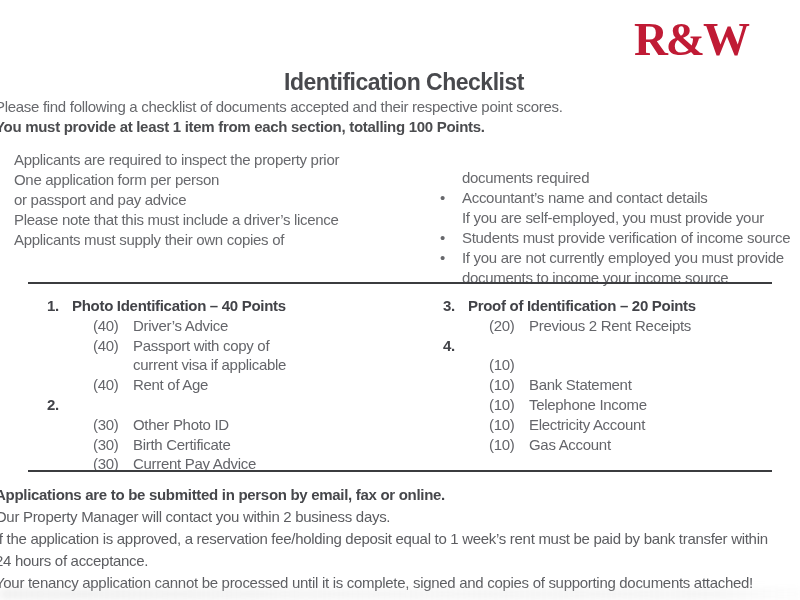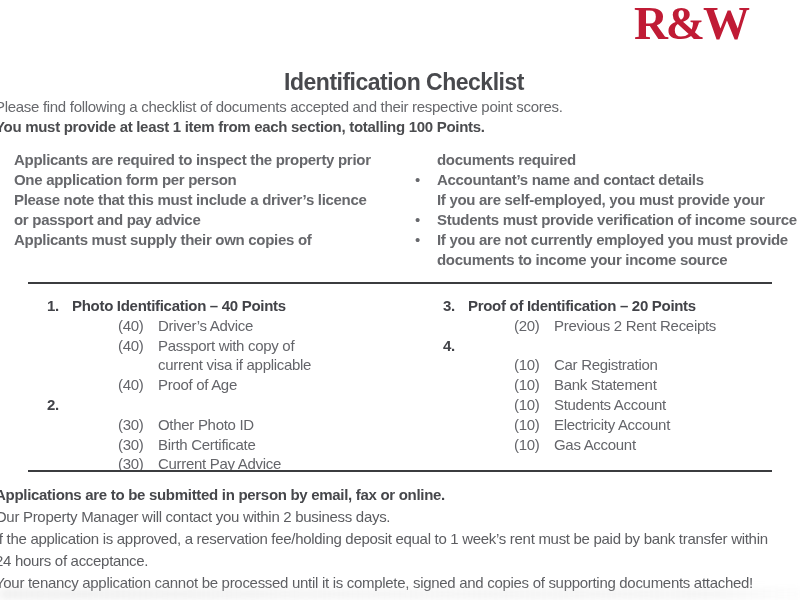--- a/index.html
+++ b/index.html
@@ -4,48 +4,48 @@
 <style>
   html,body{margin:0;padding:0;}
   body{
     width:800px;height:600px;overflow:hidden;position:relative;
     background:#ffffff;
     font-family:"Liberation Sans", sans-serif;
     letter-spacing:-0.3px;
   }
   .page{position:absolute;inset:0;filter:blur(0.3px);}
   .logo{
-    position:absolute;top:0;right:52px;
+    position:absolute;top:16px;right:52px;
     font-family:"Liberation Serif", serif;font-weight:bold;
     font-size:47px;line-height:1;letter-spacing:-2px;color:#c01b35;
   }
   .title{
     position:absolute;top:69px;left:0;width:808px;text-align:center;
     font-size:23px;font-weight:bold;color:#48494d;letter-spacing:-0.5px;
   }
   .intro{position:absolute;top:97px;left:-5px;font-size:15px;line-height:20px;color:#67686c;}
   .intro div{white-space:nowrap;}
   .intro .b2{font-weight:bold;color:#4b4c4f;}
   .notes{position:absolute;top:150px;font-size:15px;line-height:20px;color:#67686c;}
   .notes-left{left:-5px;}
-  .notes-right{left:415px;}
+  .notes-right{left:440px;margin-top:18px;}
   .note-item{position:relative;padding-left:19px;}
   .notes-right .note-item{padding-left:22px;}
   .bullet{position:absolute;left:0;top:0;font-size:15px;color:#67686c;}
-  .note-text div{white-space:nowrap;font-weight:bold;}
+  .note-text div{white-space:nowrap;}
   .rule{position:absolute;left:28px;width:744px;height:2px;background:#3b3c3f;}
   .rule-top{top:282px;}
   .rule-bottom{top:470px;}
   .sections{position:absolute;top:296px;font-size:15px;line-height:19.8px;}
   .sections-left{left:47px;}
   .sections-right{left:443px;}
   .sec-head{display:flex;font-weight:bold;color:#424348;white-space:nowrap;}
   .sec-head .num{flex:0 0 25px;}
   .sec-item{display:flex;color:#64656a;}
-  .sec-item .pts{flex:0 0 40px;margin-left:71px;}
+  .sec-item .pts{flex:0 0 40px;margin-left:46px;}
   .sec-item .txt div{white-space:nowrap;}
   .footer{position:absolute;top:484px;left:-5px;width:830px;font-size:15px;line-height:22px;color:#5c5d61;}
   .footer div{white-space:nowrap;}
   .footer .fbold{font-weight:bold;color:#46474b;}
   .scan-edge{
     position:absolute;top:588px;left:0;width:800px;height:12px;
     background:linear-gradient(90deg,
       rgba(180,180,180,.18), rgba(215,215,215,.30) 22%,
       rgba(190,190,190,.14) 45%, rgba(220,220,220,.28) 68%,
       rgba(195,195,195,.16) 88%, rgba(230,230,230,.10));
@@ -72,22 +72,22 @@
           <div>Applicants are required to inspect the property prior</div>
         </div>
       </div>
       <div class="note-item">
         <div class="note-text">
           <div>One application form per person</div>
         </div>
       </div>
       <div class="note-item">
         <div class="note-text">
+          <div>or passport and pay advice</div>
           <div>Please note that this must include a driver’s licence</div>
-          <div>or passport and pay advice</div>
         </div>
       </div>
       <div class="note-item">
         <div class="note-text">
           <div>Applicants must supply their own copies of</div>
         </div>
       </div>
     </div>
   <div class="notes notes-right">
       <div class="note-item">
@@ -133,21 +133,21 @@
       <div class="sec-item">
         <span class="pts">(40)</span>
         <span class="txt">
           <div>Passport with copy of</div>
           <div>current visa if applicable</div>
         </span>
       </div>
       <div class="sec-item">
         <span class="pts">(40)</span>
         <span class="txt">
-          <div>Proof of Age</div>
+          <div>Rent of Age</div>
         </span>
       </div>
       <div class="sec-head">
         <span class="num">2.</span>
       </div>
       <div class="sec-item">
         <span class="pts">(30)</span>
         <span class="txt">
           <div>Other Photo ID</div>
         </span>
@@ -174,34 +174,31 @@
         <span class="pts">(20)</span>
         <span class="txt">
           <div>Previous 2 Rent Receipts</div>
         </span>
       </div>
       <div class="sec-head">
         <span class="num">4.</span>
       </div>
       <div class="sec-item">
         <span class="pts">(10)</span>
-        <span class="txt">
-          <div>Car Registration</div>
-        </span>
       </div>
       <div class="sec-item">
         <span class="pts">(10)</span>
         <span class="txt">
           <div>Bank Statement</div>
         </span>
       </div>
       <div class="sec-item">
         <span class="pts">(10)</span>
         <span class="txt">
-          <div>Students Account</div>
+          <div>Telephone Income</div>
         </span>
       </div>
       <div class="sec-item">
         <span class="pts">(10)</span>
         <span class="txt">
           <div>Electricity Account</div>
         </span>
       </div>
       <div class="sec-item">
         <span class="pts">(10)</span>

